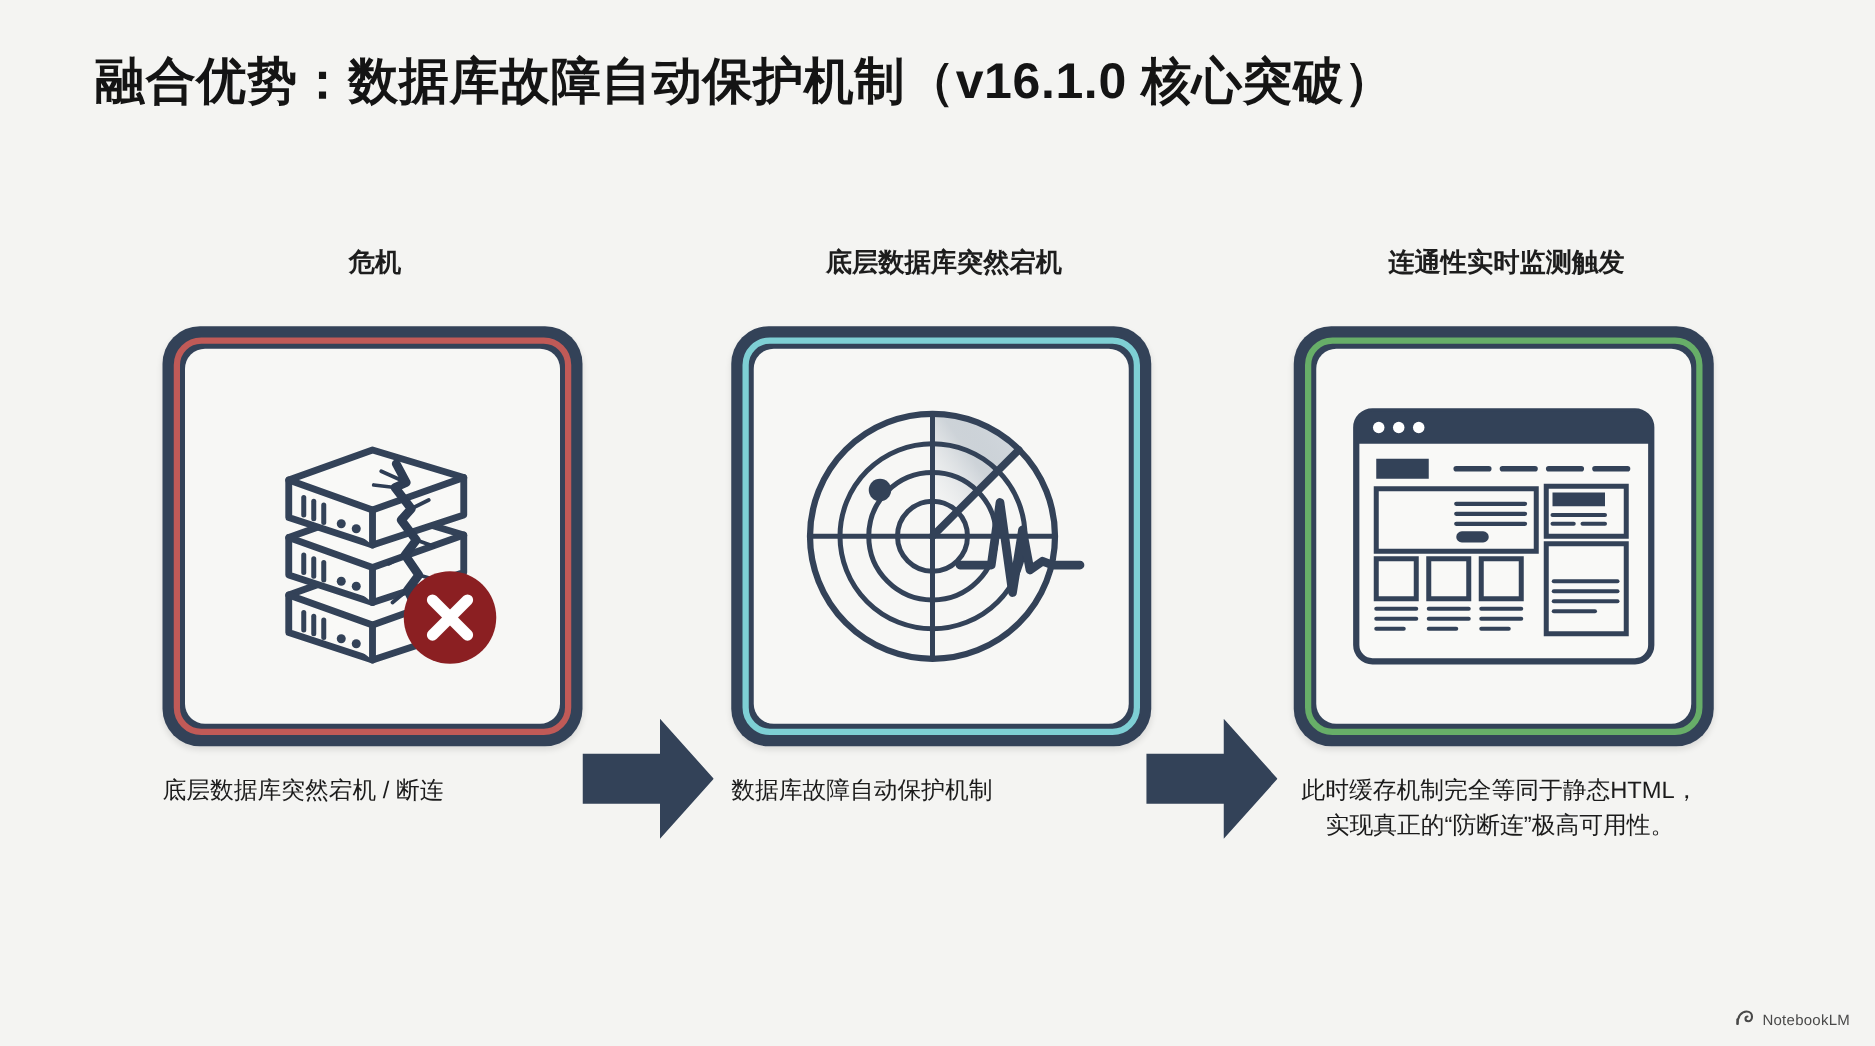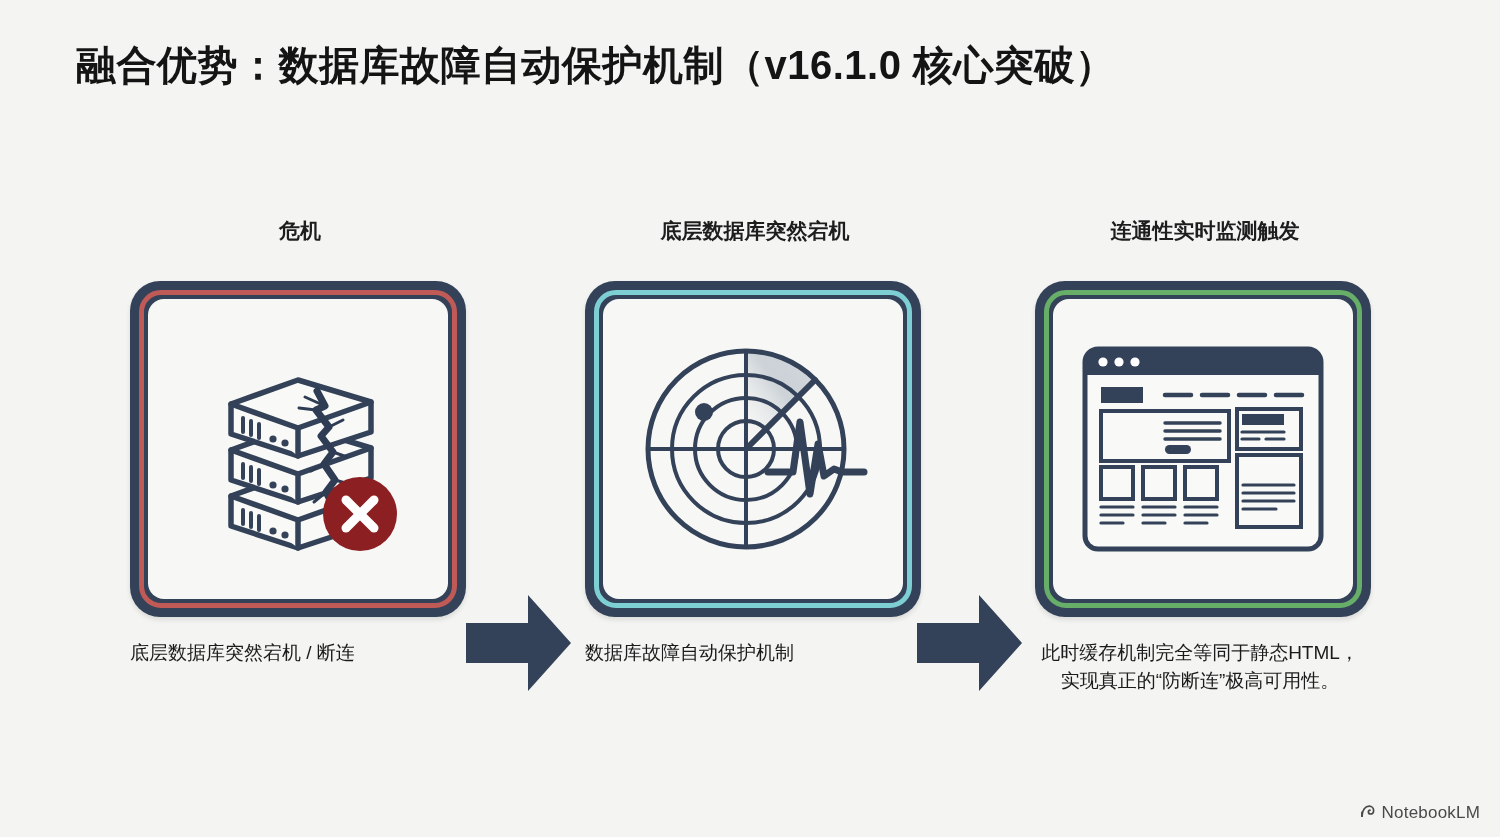--- a/index.html
+++ b/index.html
@@ -23,21 +23,21 @@
     font-weight:bold;
     letter-spacing:0.5px;
     color:#141414;
     line-height:1.25;
     white-space:nowrap;
   }
 
   
   .flow{
     position:absolute;
-    left:0;top:211px;
+    left:0;top:191px;
     width:1500px;height:520px;
   }
 
   .col{position:absolute;top:0;width:340px;}
   .col-1{left:130px;}
   .col-2{left:585px;}
   .col-3{left:1035px;}
 
   .col-head{
     text-align:center;
@@ -94,23 +94,23 @@
     top:378px;
     width:105px;height:108px;
   }
   .arrow-1{left:466px;}
   .arrow-2{left:917px;}
 
   
   .watermark{
     position:absolute;
     right:20px;bottom:14px;
-    display:flex;align-items:flex-start;gap:6px;
+    display:flex;align-items:flex-end;gap:6px;
     color:#3b3b3b;
-    font-size:17px;
+    font-size:12px;
     opacity:.92;
   }
   .watermark .wm-label{letter-spacing:.2px;}
   svg{display:block;}
 </style>
 </head>
 <body>
 
 <div class="slide">
 

